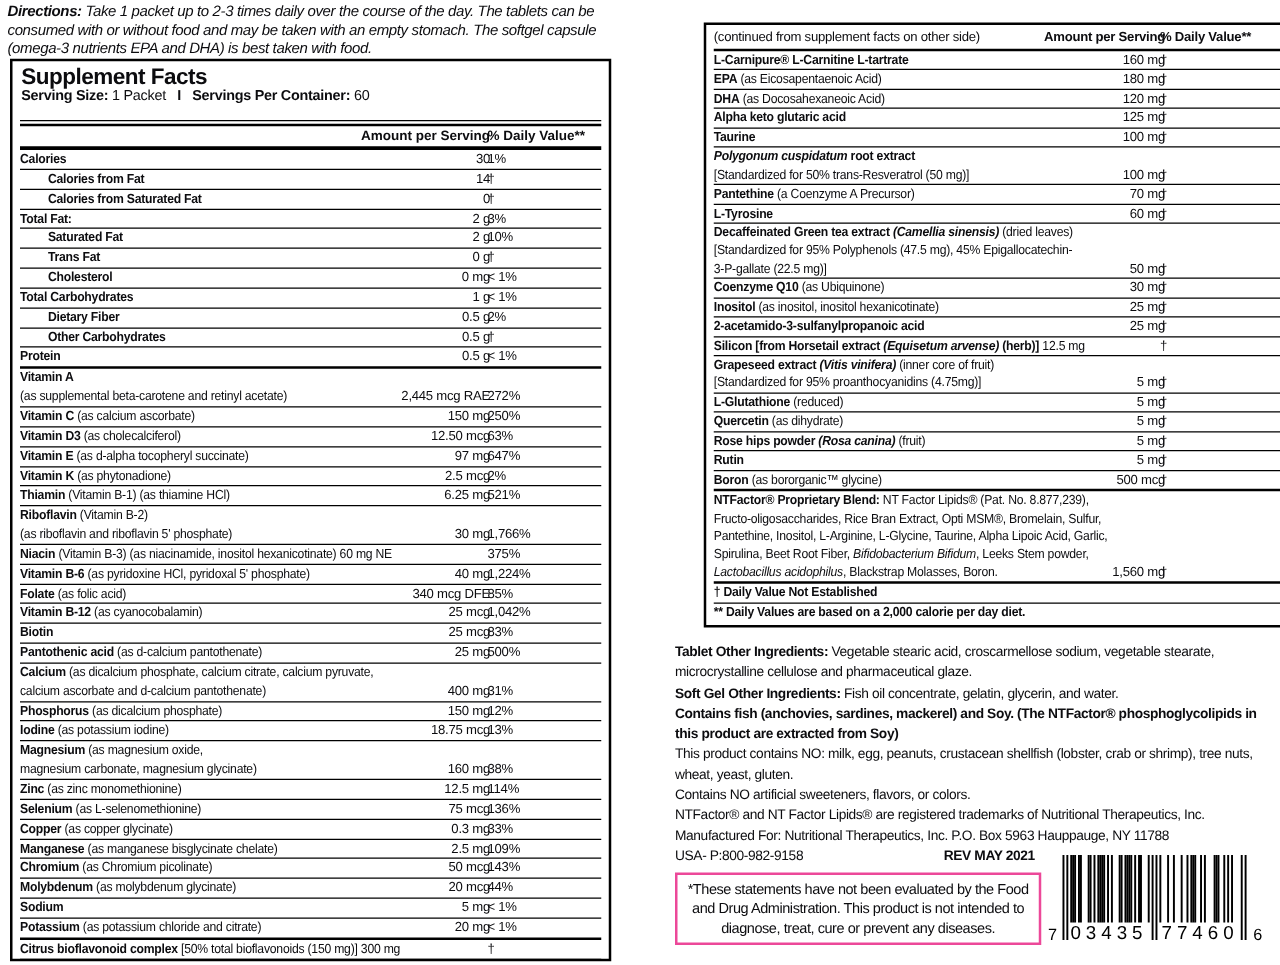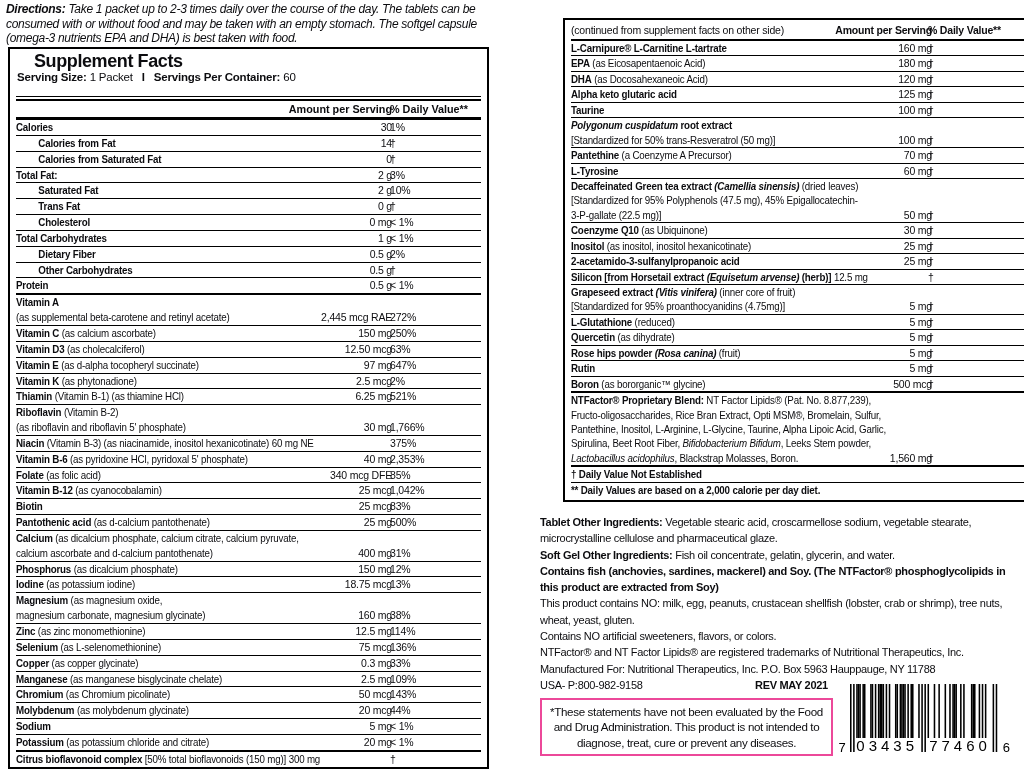--- a/index.html
+++ b/index.html
@@ -16,21 +16,21 @@
   .directions {
     position:absolute; left:6px; top:2px; width:508px;
     font-size:12px; line-height:14.6px; letter-spacing:-0.3px;font-style:italic;
   }
 
   
   .sf-box {
     position:absolute; left:8px; top:47px; width:465px; height:714px;
     border:2.5px solid #000; padding:2px 6px;
   }
-  .sf-title { font-size:18px; font-weight:bold; letter-spacing:-0.4px; line-height:19px; margin:1px 0 0 18px; }
+  .sf-title { font-size:18px; font-weight:bold; letter-spacing:-0.4px; line-height:19px; margin:1px 0 0 1px; }
   .sf-serving { font-size:11.5px; line-height:13px; margin:0 0 12px 1px; letter-spacing:-0.2px; }
   .sf-serving .sep { margin:0 6px; }
   .dbl-bar { border-top:1.5px solid #000; border-bottom:2.5px solid #000; height:2px; margin-top:1px; }
   .hdr-row { position:relative; height:16px; line-height:16px; border-bottom:3px solid #000; font-size:10.8px; }
   .hdr2 { position:relative; height:17px; line-height:17px; border-bottom:2.5px solid #000; font-size:10.5px; letter-spacing:-0.2px; }
 
   
   .rows { font-size:10.5px; letter-spacing:-0.2px; }
   .row { border-bottom:1px solid #000; }
   .row.thick { border-bottom:2.5px solid #000; }
@@ -147,21 +147,21 @@
         <div class="line"><span class="txt"><span class="b">Thiamin</span><span> (Vitamin B-1) (as thiamine HCl)</span></span><span class="amt">6.25 mg</span><span class="dv">521%</span></div>
       </div>
       <div class="row">
         <div class="line"><span class="txt"><span class="b">Riboflavin</span><span> (Vitamin B-2)</span></span></div>
         <div class="line"><span class="txt"><span>(as riboflavin and riboflavin 5' phosphate)</span></span><span class="amt">30 mg</span><span class="dv">1,766%</span></div>
       </div>
       <div class="row">
         <div class="line"><span class="txt"><span class="b">Niacin</span><span> (Vitamin B-3) (as niacinamide, inositol hexanicotinate)</span><span> 60 mg NE</span></span><span class="dv">375%</span></div>
       </div>
       <div class="row">
-        <div class="line"><span class="txt"><span class="b">Vitamin B-6</span><span> (as pyridoxine HCl, pyridoxal 5' phosphate)</span></span><span class="amt">40 mg</span><span class="dv">2,353%</span></div>
+        <div class="line"><span class="txt"><span class="b">Vitamin B-6</span><span> (as pyridoxine HCl, pyridoxal 5' phosphate)</span></span><span class="amt">40 mg</span><span class="dv">1,224%</span></div>
       </div>
       <div class="row">
         <div class="line"><span class="txt"><span class="b">Folate</span><span> (as folic acid)</span></span><span class="amt">340 mcg DFE</span><span class="dv">85%</span></div>
       </div>
       <div class="row">
         <div class="line"><span class="txt"><span class="b">Vitamin B-12</span><span> (as cyanocobalamin)</span></span><span class="amt">25 mcg</span><span class="dv">1,042%</span></div>
       </div>
       <div class="row">
         <div class="line"><span class="txt"><span class="b">Biotin</span></span><span class="amt">25 mcg</span><span class="dv">83%</span></div>
       </div>

